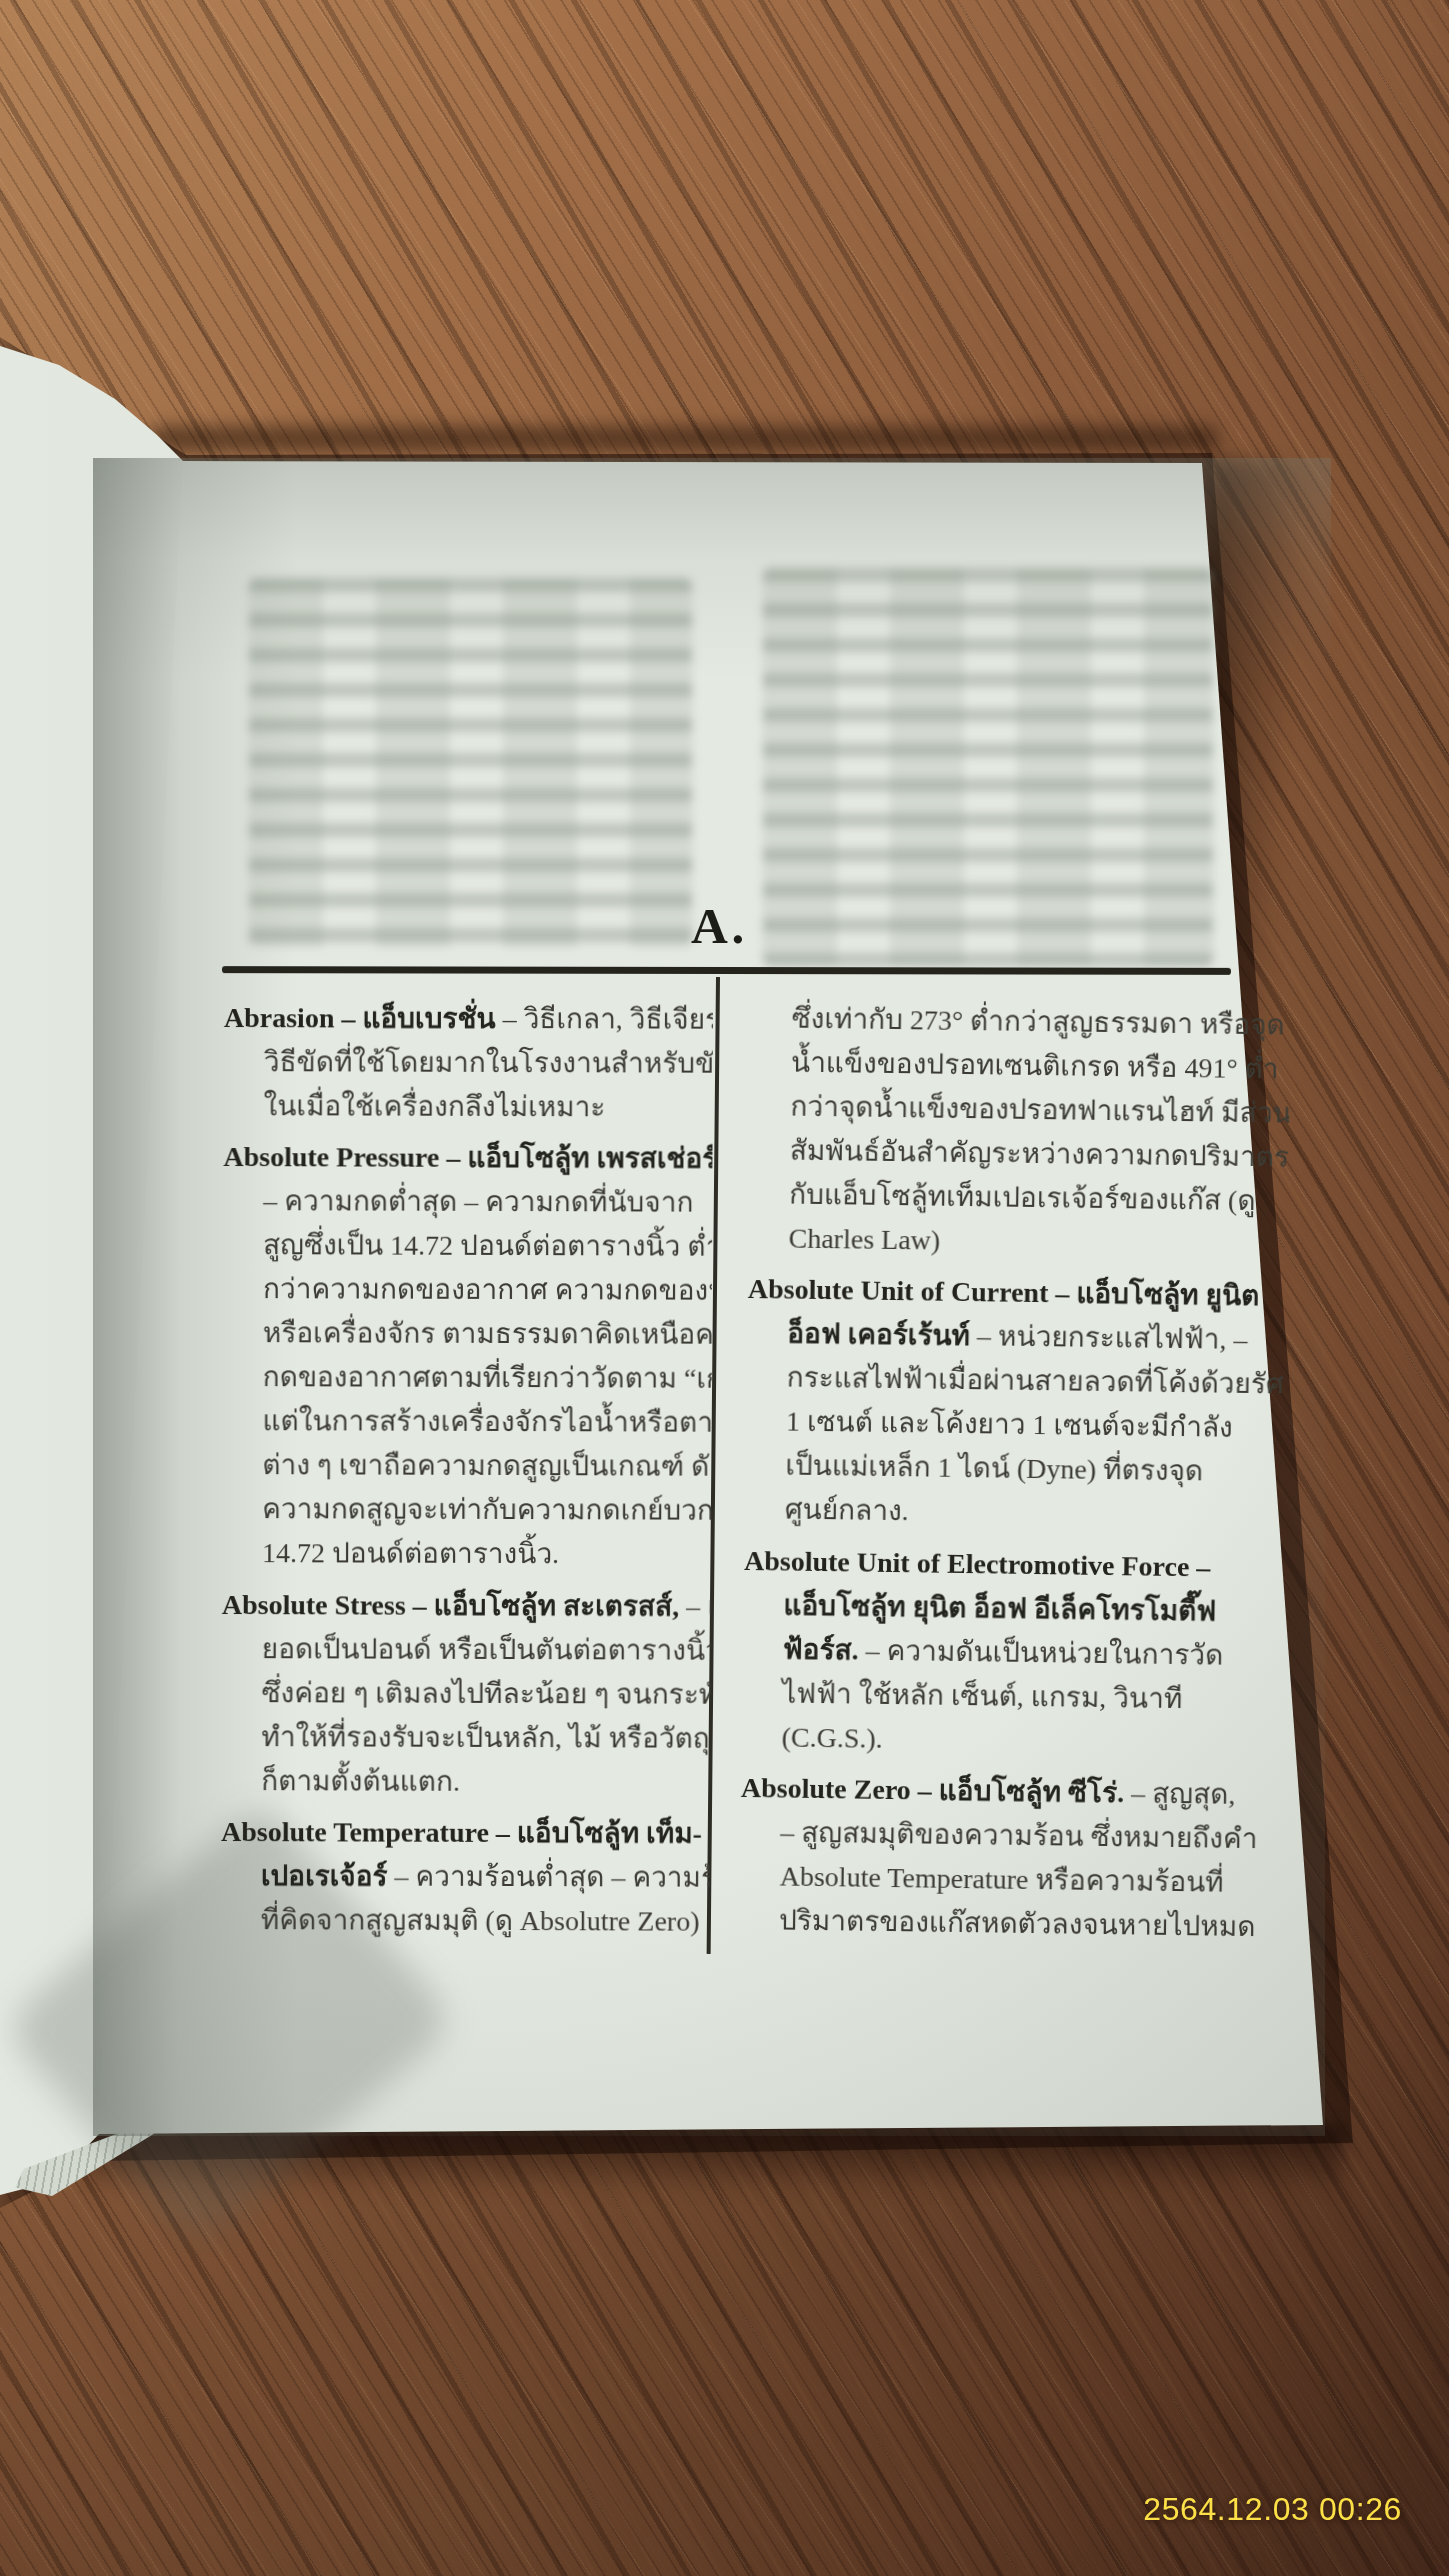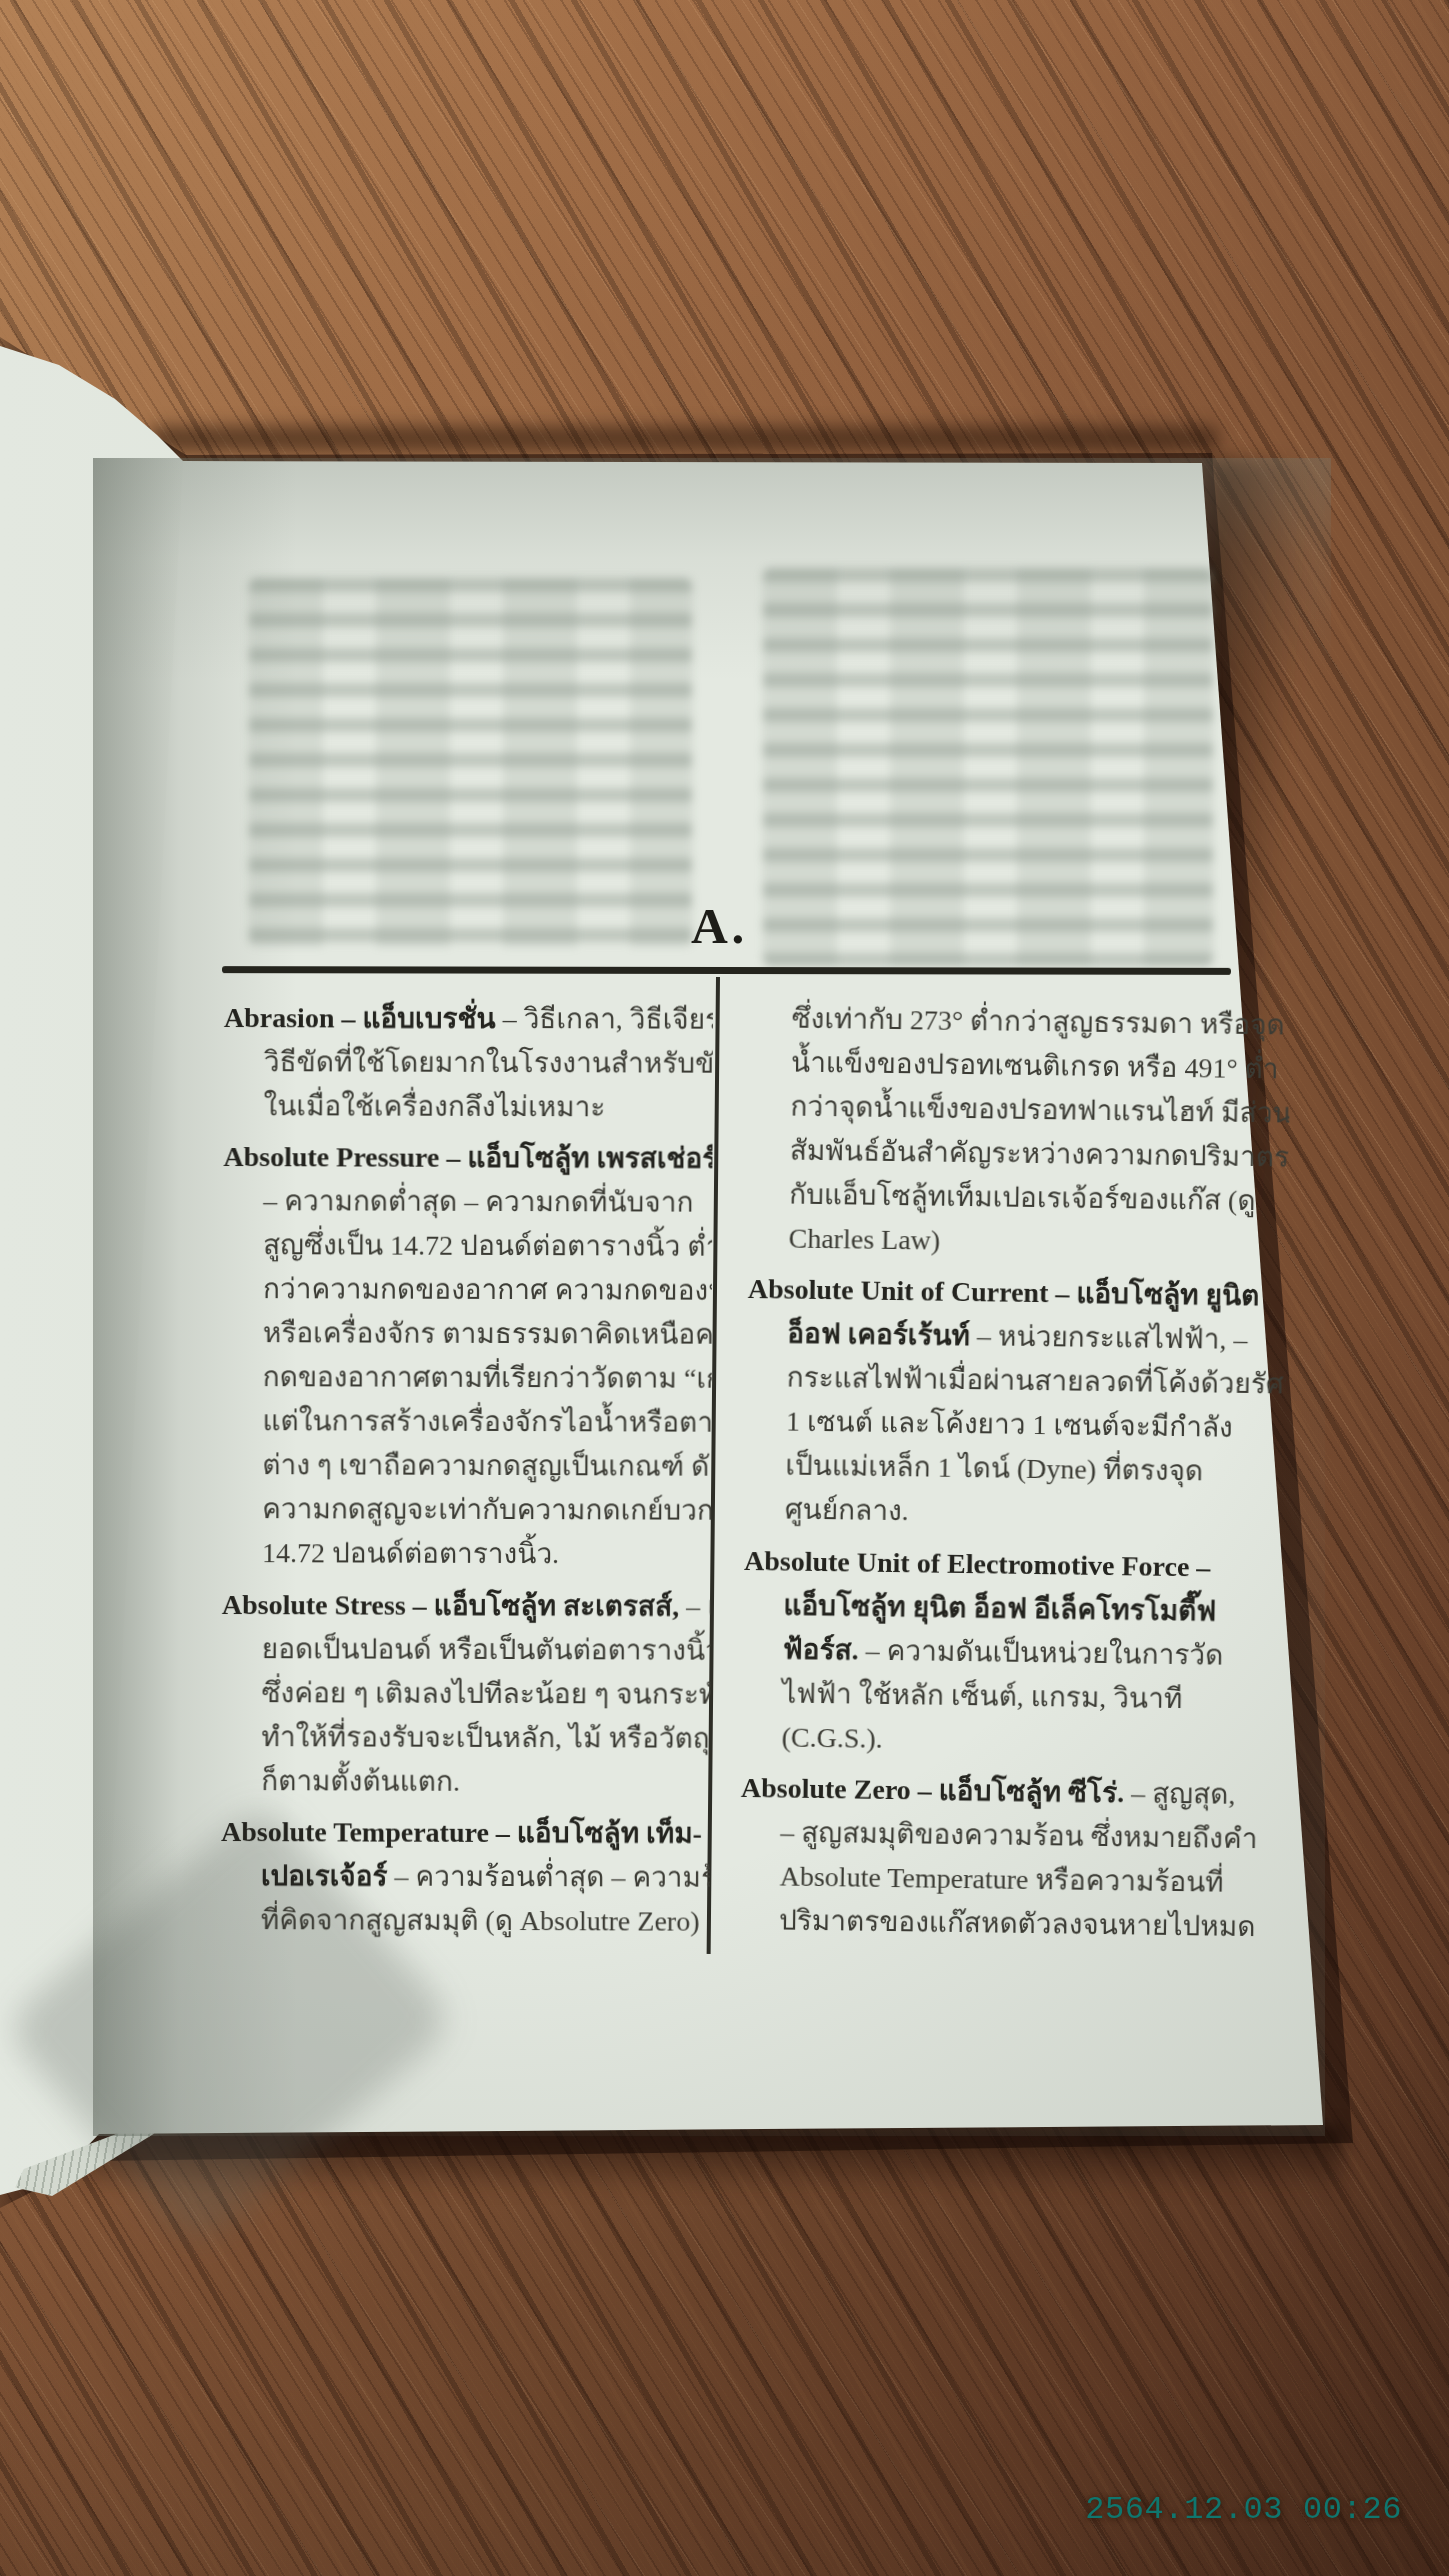--- a/index.html
+++ b/index.html
@@ -63,22 +63,22 @@
   .col{top:996px;color:#3b3b34;font-size:28px;line-height:44px;filter:blur(0.6px);}
   .col.left{left:224px;width:489px;transform:rotate(.2deg);transform-origin:top left;}
   .col.right{left:752px;width:539px;transform:rotate(.8deg);transform-origin:top left;}
   .tl{height:44px;line-height:44px;white-space:nowrap;overflow:hidden;}
   .tl.ind{padding-left:40px;}
   .tl.gap{margin-top:7.4px;}
   .hw{font-weight:bold;color:#23231e;}
   .bd{color:#3b3b34;}
 
   
-  .timestamp{right:47px;top:2491px;font-family:Liberation Mono, monospace;
-    font-size:32px;color:#0f766e;letter-spacing:0.6px;
+  .timestamp{right:47px;top:2491px;font-family:Liberation Sans, sans-serif;
+    font-size:32px;color:#fde047;letter-spacing:0.6px;
     text-shadow:0 1.2px 6.2px rgba(40,20,10,.85),0 0 3.1px rgba(70,45,25,.9);}
 </style>
 </head>
 <body>
 
 <div class="scene">
 
   <div class="abs wood"></div>
   <div class="abs grain-a"></div>
   <div class="abs grain-b"></div>

